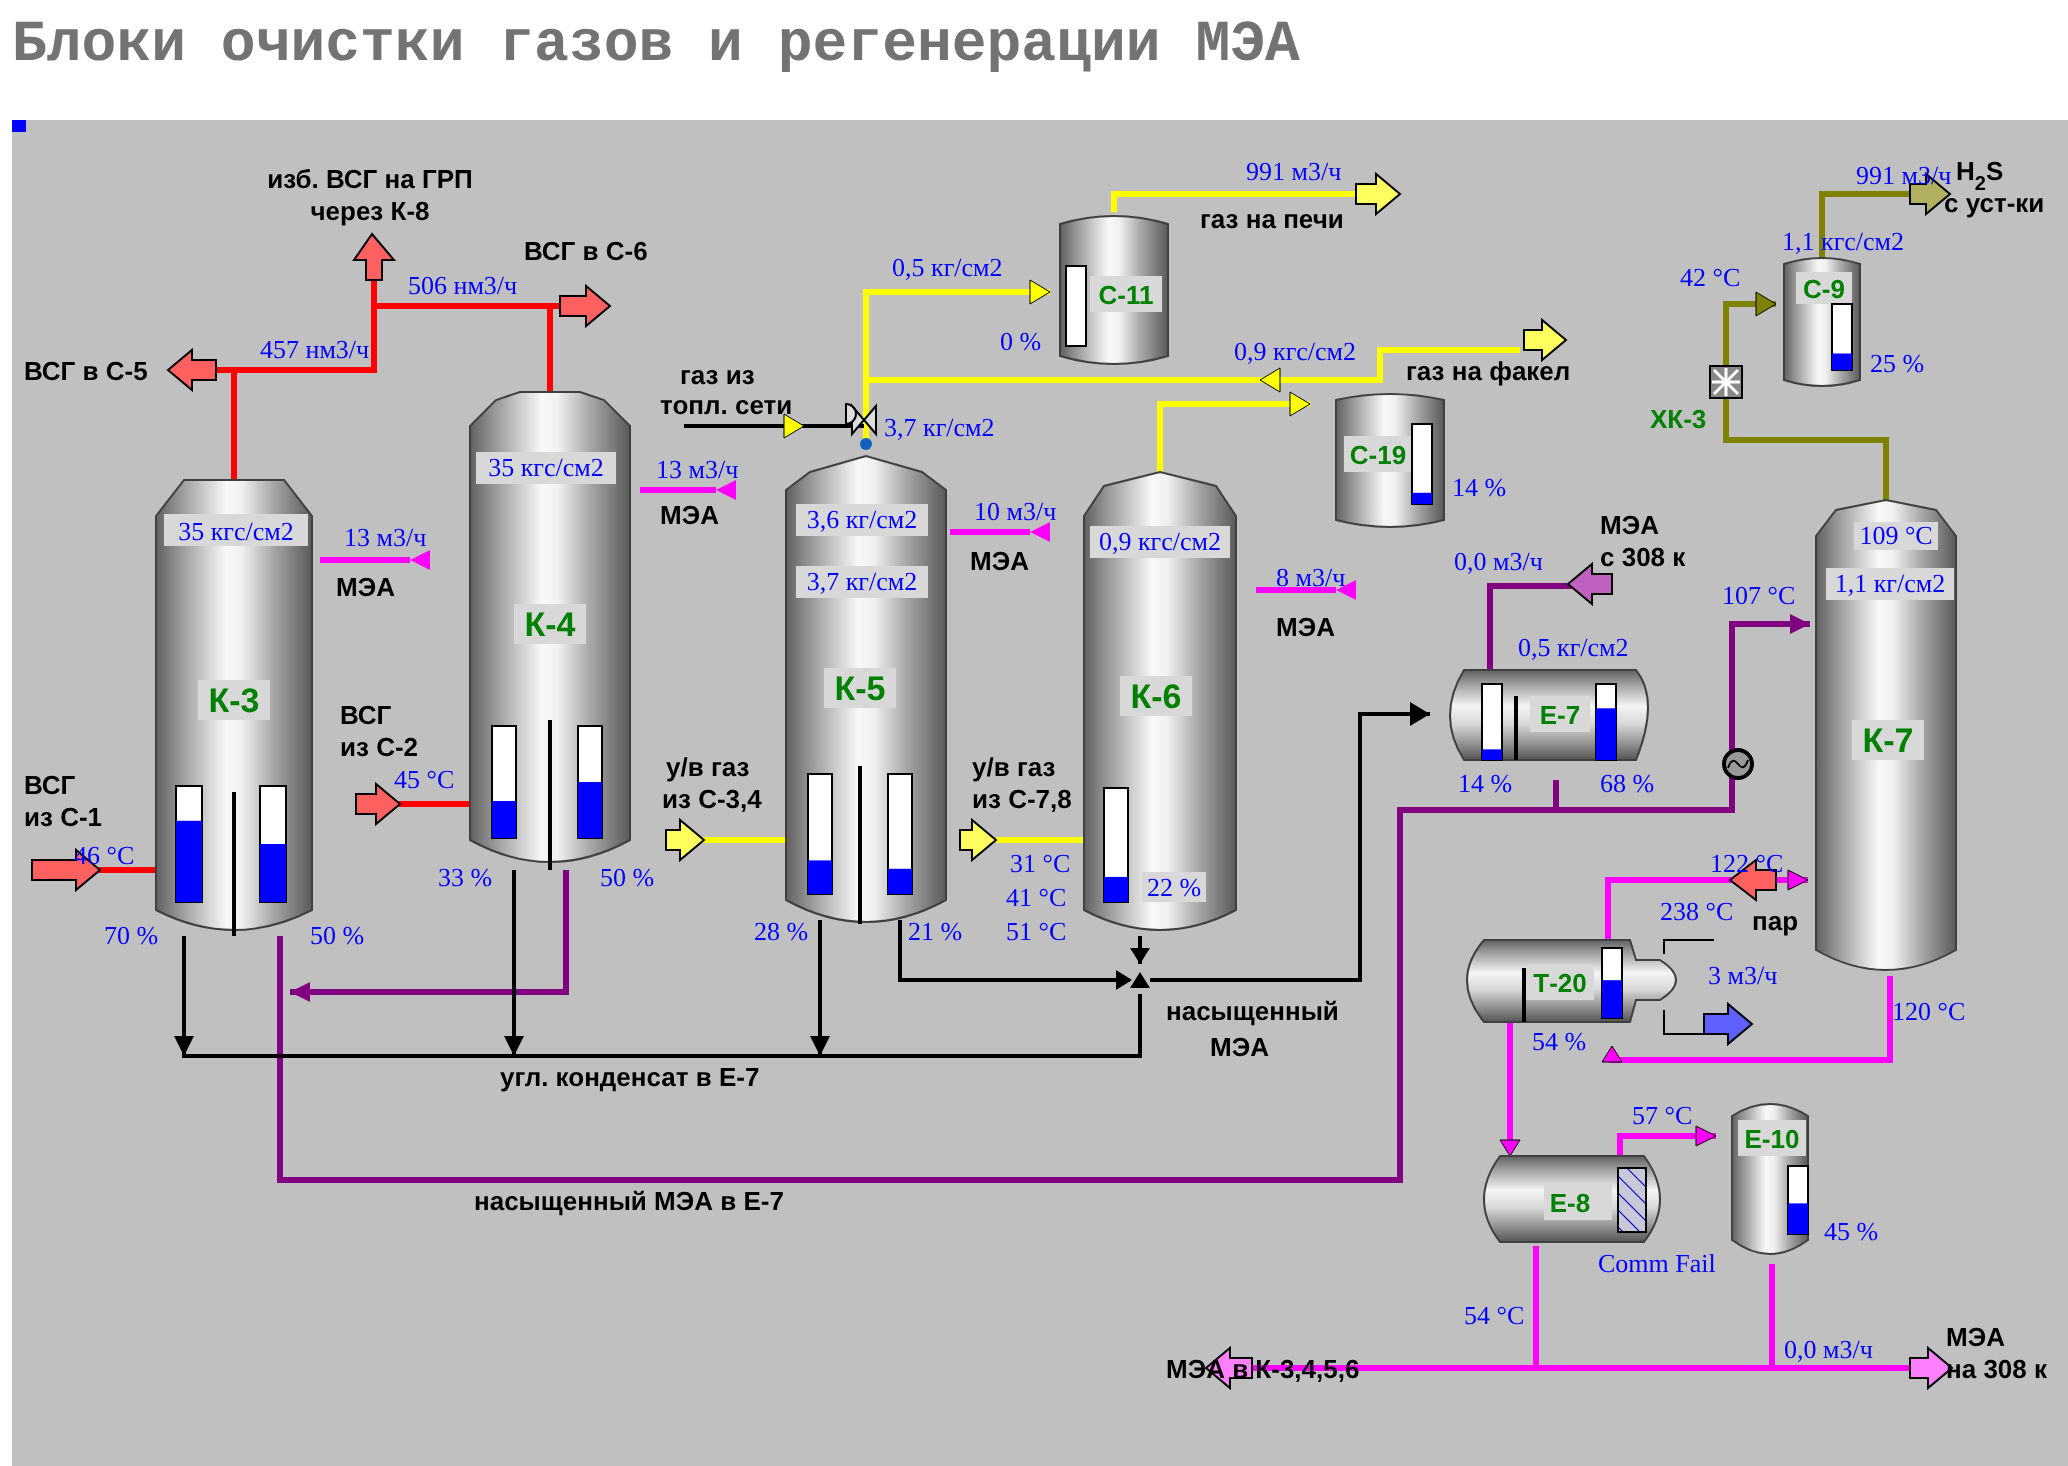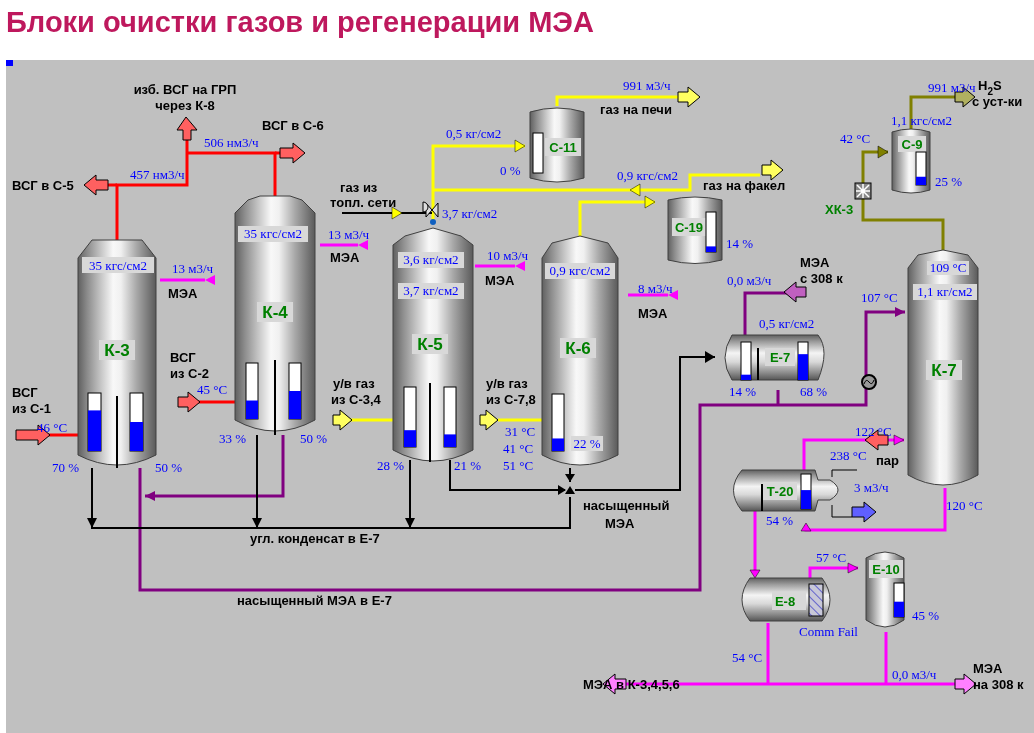--- a/index.html
+++ b/index.html
@@ -1,17 +1,17 @@
 <!DOCTYPE html>
 <html><head>
 <meta charset="utf-8">
 <style>
   html,body{margin:0;padding:0;background:#fff;}
   body{width:1034px;height:733px;position:relative;overflow:hidden;font-family:"Liberation Sans",sans-serif;}
-  h1{position:absolute;left:6px;top:6px;margin:0;font-family:Liberation Sans, sans-serif;font-size:29px;font-weight:bold;color:#be185d;}
+  h1{position:absolute;left:6px;top:6px;margin:0;font-family:Liberation Mono, monospace;font-size:29px;font-weight:bold;color:#737373;}
   #canvas{position:absolute;left:6px;top:60px;width:1028px;height:673px;background:#c0c0c0;}
   .corner{position:absolute;left:6px;top:60px;width:7px;height:6px;background:#0000ff;}
   svg{position:absolute;left:0;top:0;}
   .t-lbl{font-family:"Liberation Sans",sans-serif;font-weight:bold;font-size:13px;fill:#000;}
   .t-val{font-family:"Liberation Serif",serif;font-size:13px;fill:#0000ff;}
   .t-tag{font-family:"Liberation Sans",sans-serif;font-weight:bold;font-size:17px;fill:#008000;}
   .t-tag-s{font-family:"Liberation Sans",sans-serif;font-weight:bold;font-size:13px;fill:#008000;}
   .valbg{fill:#d8d8d8;}
 </style>
 </head>

